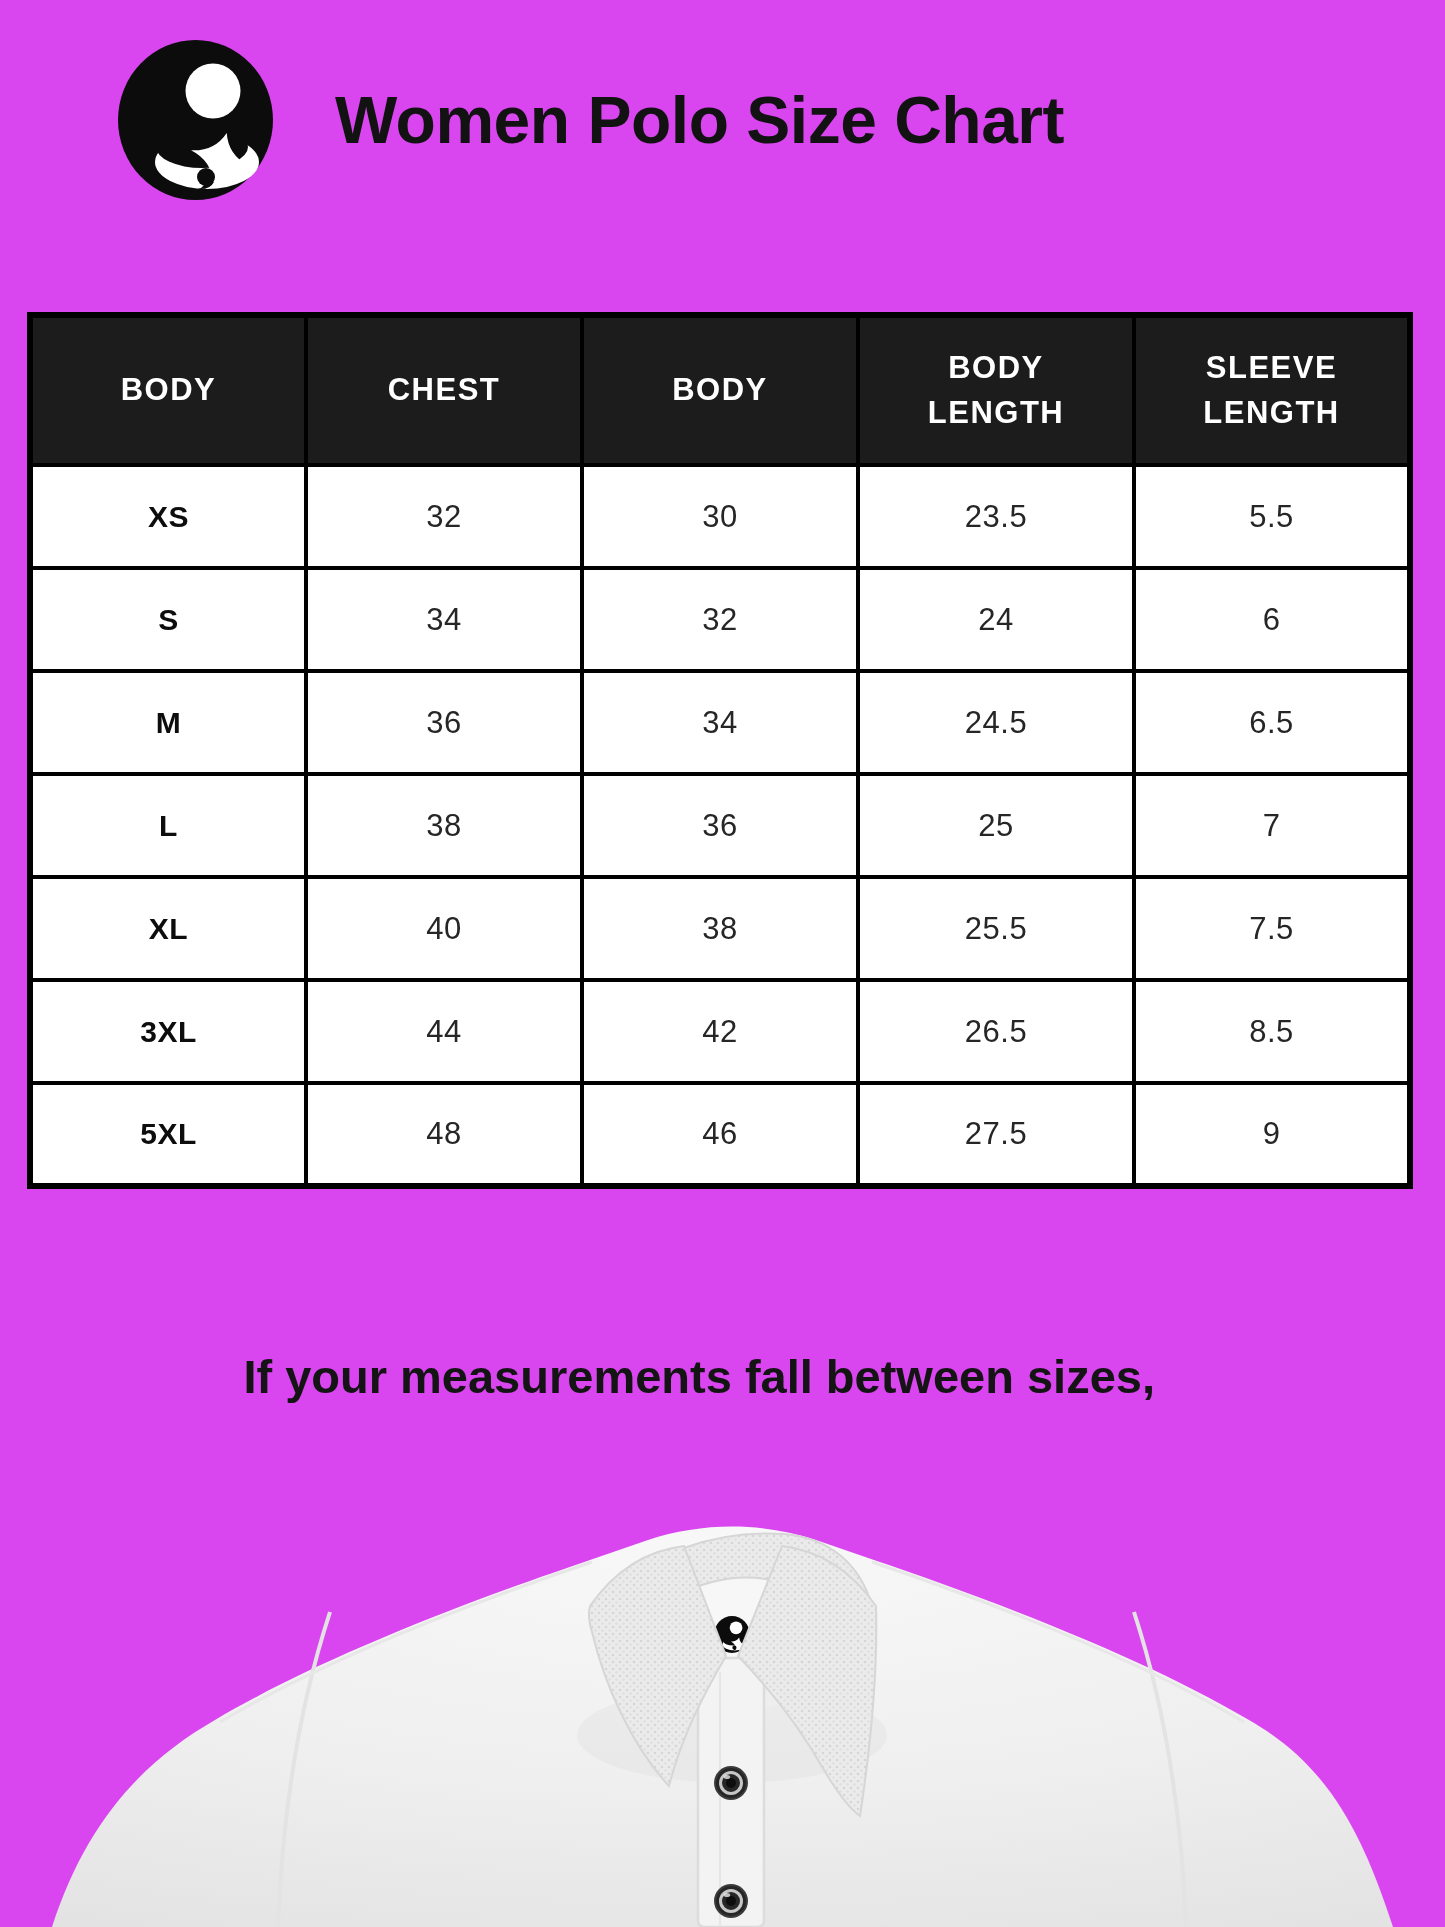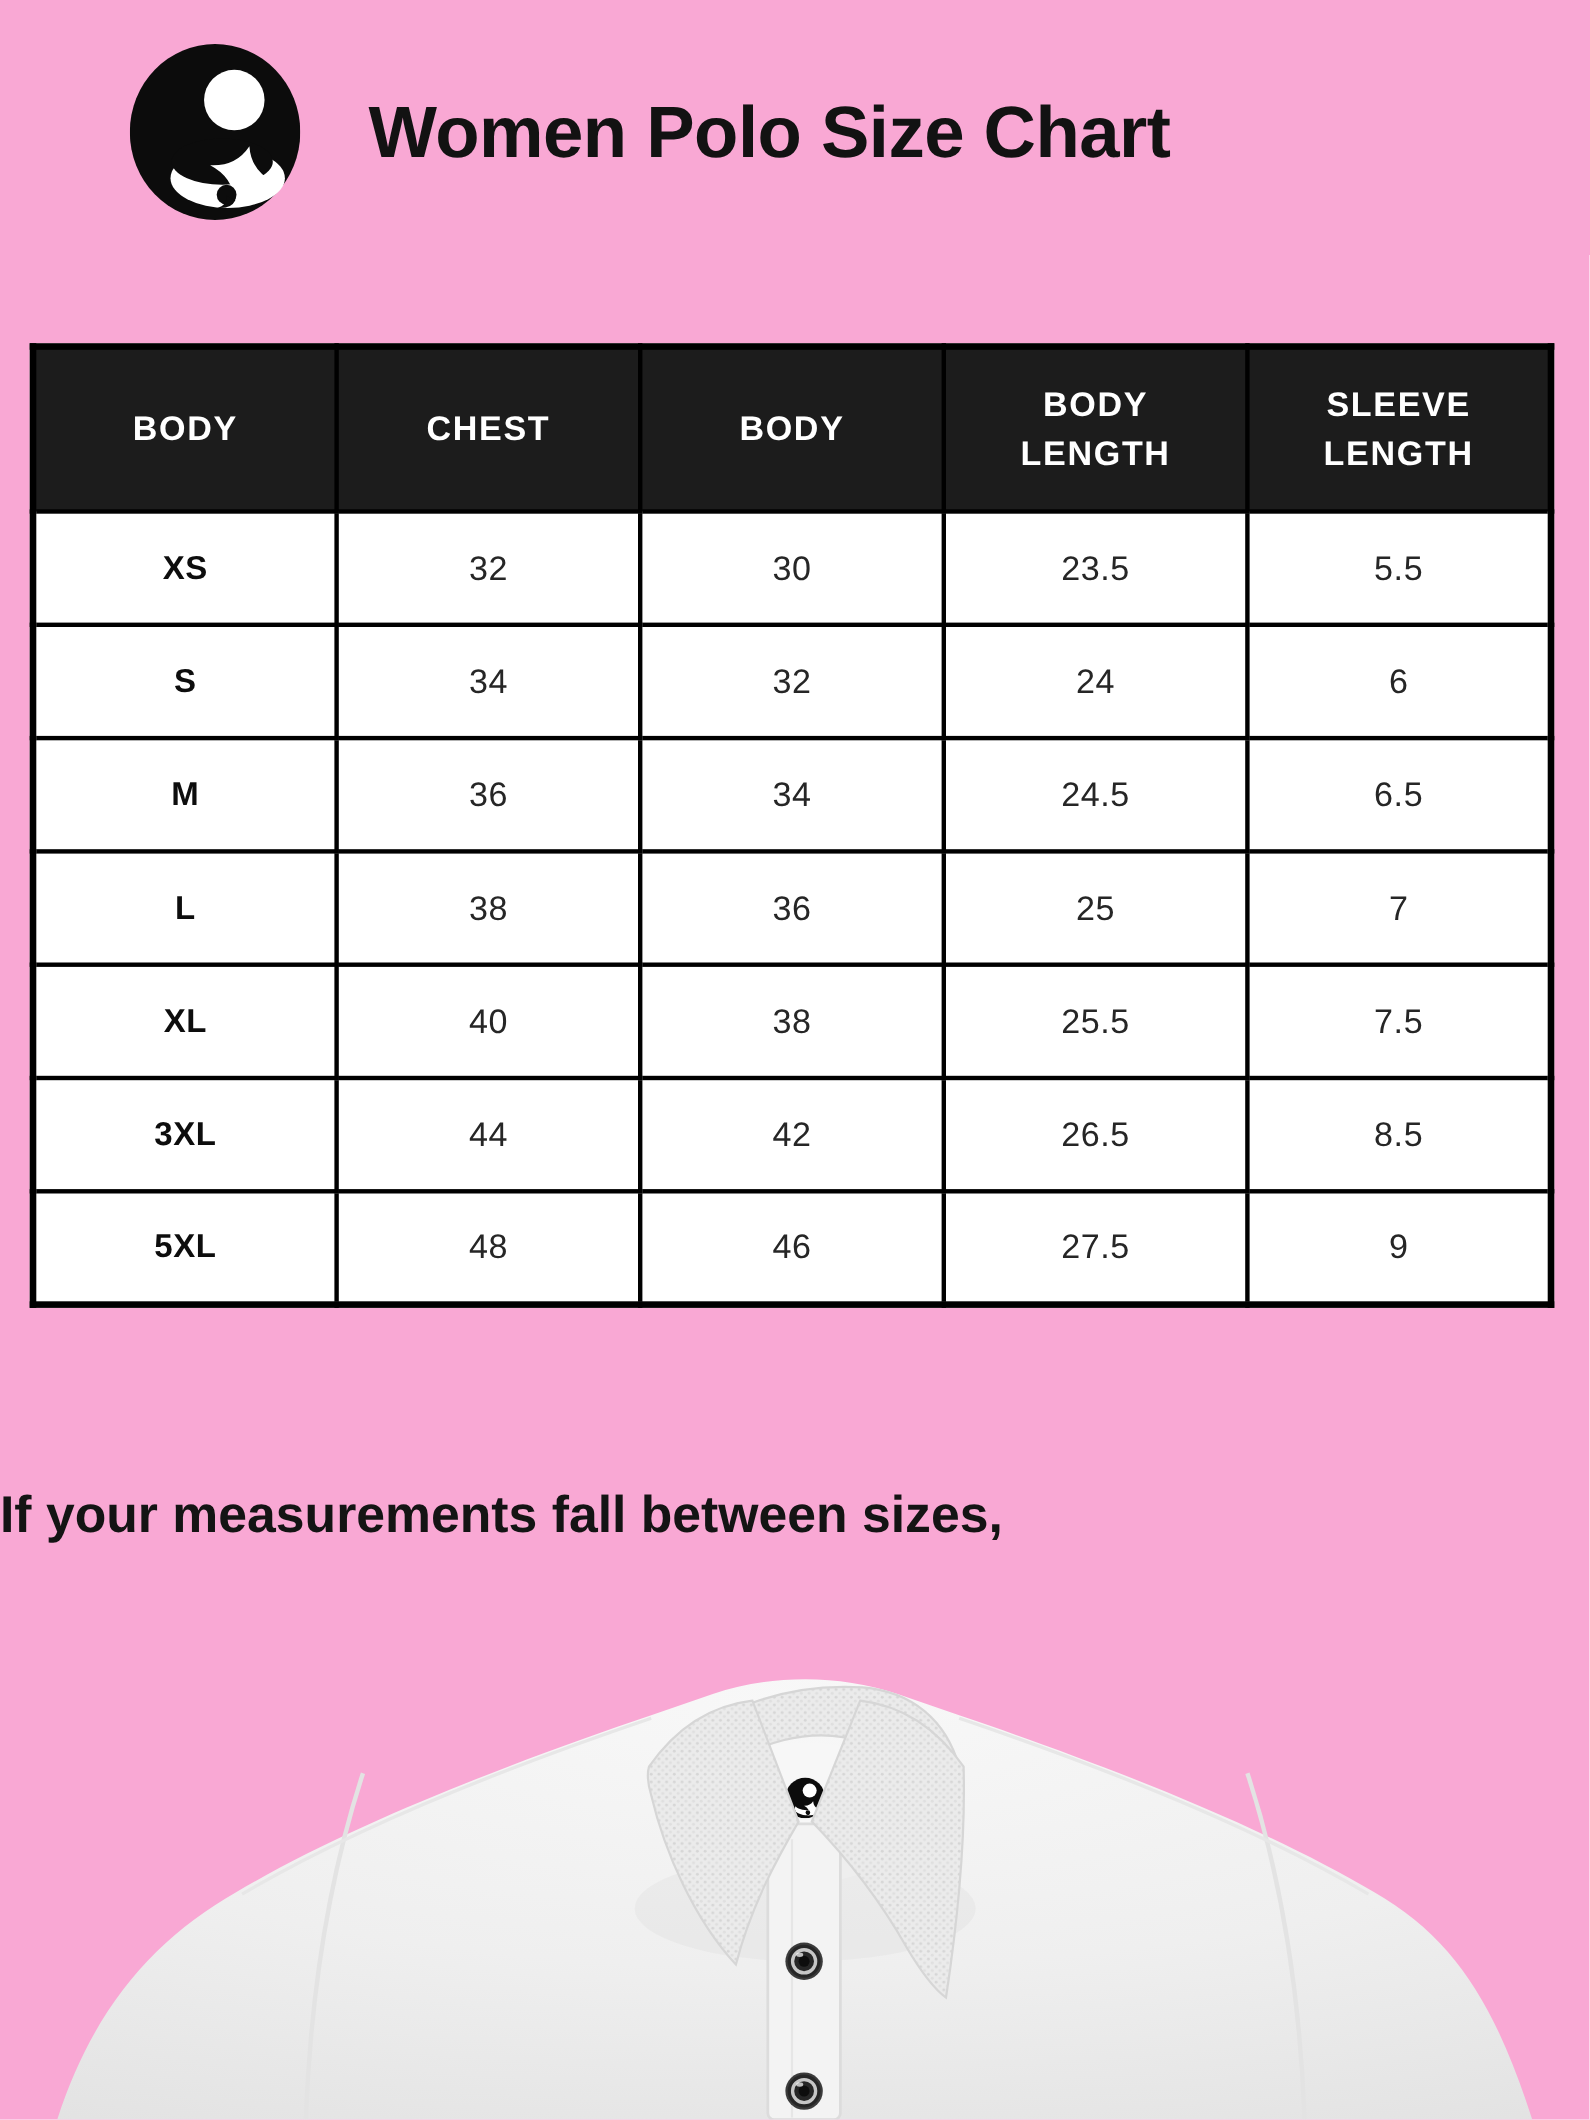--- a/index.html
+++ b/index.html
@@ -1,37 +1,37 @@
 <!DOCTYPE html>
 <html><head>
 <meta charset="utf-8">
 <style>
   * { margin:0; padding:0; box-sizing:border-box; }
   html,body { background:#ffffff; }
   body { width:1445px; height:1927px; font-family:"Liberation Sans", sans-serif; }
-  .page { position:relative; width:1445px; height:1927px; overflow:hidden; background:#f9a8d4; }
+  .page { position:relative; width:1445px; height:1927px; overflow:hidden; background:#d946ef; }
 
   
   .header { position:absolute; left:118px; top:38px; height:164px; display:flex; align-items:center; gap:62px; }
   .logo-svg { width:155px; height:160px; flex:0 0 auto; }
   .title { font-size:66px; font-weight:800; color:#121212; letter-spacing:-0.5px; white-space:nowrap; }
 
   
   table.size-chart { position:absolute; left:27px; top:312px; width:1386px;
     border-collapse:collapse; table-layout:fixed; border:6px solid #000; background:#fff; }
   table.size-chart thead tr { height:150px; }
   table.size-chart tbody tr { height:103px; }
   th, td { border:4px solid #000; text-align:center; vertical-align:middle; }
   th { background:#1c1c1c; color:#ffffff; font-size:31px; font-weight:700; letter-spacing:1.5px; line-height:1.45; }
   th .wrap { display:inline-block; max-width:165px; }
   td { font-size:31px; color:#262626; font-weight:400; letter-spacing:0.5px; }
   td.size-cell { font-weight:700; color:#0d0d0d; font-size:30px; }
 
   
-  .note { position:absolute; left:0; top:1342px; width:1155px; text-align:left;
+  .note { position:absolute; left:0; top:1342px; width:1155px; text-align:right;
     font-size:47px; line-height:69px; font-weight:700; color:#141414; }
 
   
   .shirt { position:absolute; left:30px; top:1520px; }
   .defs-hidden { position:absolute; width:0; height:0; overflow:hidden; }
 </style>
 </head>
 <body>
 
 <svg class="defs-hidden" aria-hidden="true">

